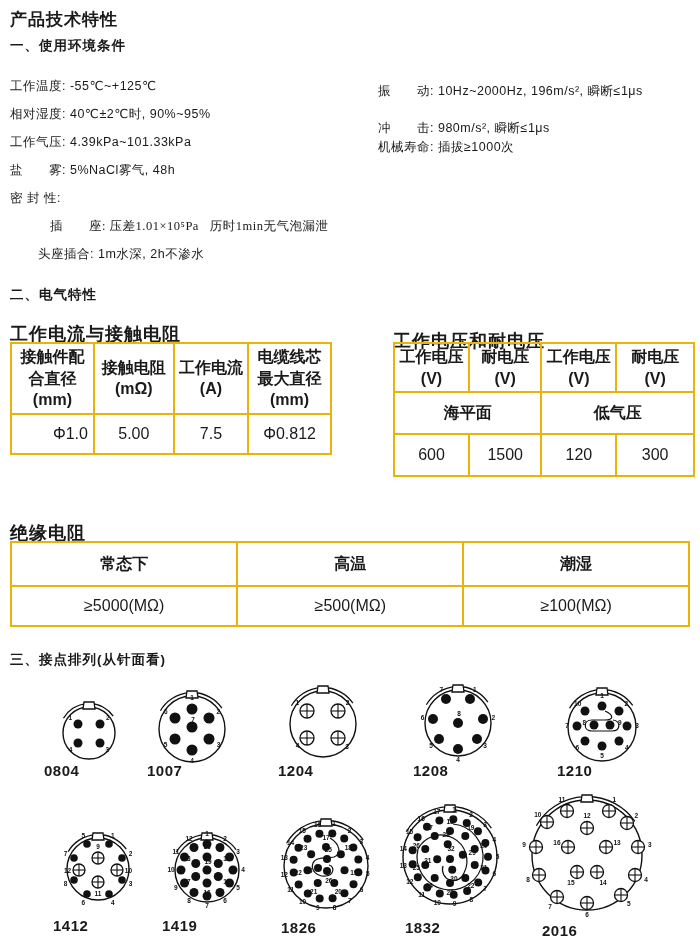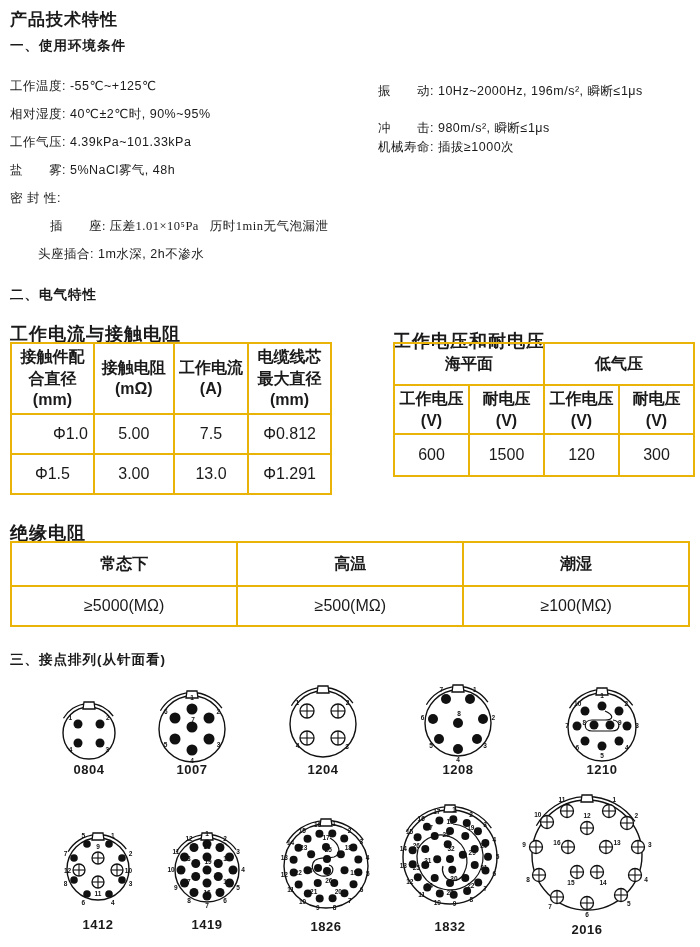--- a/index.html
+++ b/index.html
@@ -14,22 +14,22 @@
   .env-line{font-size:12.5px;white-space:pre;letter-spacing:0.5px;}
   .indent{margin-left:28px;}
   .tbl-title{font-size:18px;font-weight:bold;text-align:left;letter-spacing:1px;font-family:Liberation Mono, monospace;}
   table{border-collapse:collapse;table-layout:fixed;}
   th,td{
     border:2px solid #eab308;text-align:center;vertical-align:middle;
     font-size:16px;padding:2px 4px;line-height:1.35;
   }
   th{font-weight:bold;}
   .connector-label{
-    position:absolute;width:90px;margin-left:-45px;text-align:center;
-    font-size:13px;font-weight:bold;letter-spacing:0.5px;
+    position:absolute;width:90px;margin-left:-45px;text-align:left;
+    font-size:15px;font-weight:bold;letter-spacing:0.5px;
   }
 </style>
 </head>
 <body>
 
 <div class="abs doc-title">产品技术特性</div>
 
 <div class="abs section-heading" style="left:10px;top:37px;">一、使用环境条件</div>
 
 <div class="abs env-line" style="left:10px;top:78px;">工作温度: -55℃~+125℃</div>
@@ -54,41 +54,35 @@
     <th style="width:25%;">接触电阻 (mΩ)</th>
     <th style="width:23%;">工作电流 (A)</th>
     <th style="width:26%;">电缆线芯最大直径 (mm)</th>
   </tr>
   <tr>
     <td style="height:34px;padding-left:40px;">Φ1.0</td>
     <td>5.00</td>
     <td>7.5</td>
     <td>Φ0.812</td>
   </tr>
-  <tr>
-    <td style="height:34px;">Φ1.5</td>
-    <td>3.00</td>
-    <td>13.0</td>
-    <td>Φ1.291</td>
-  </tr>
 </tbody>
   </table>
 
 <div class="abs tbl-title" style="left:393px;top:322px;width:302px;margin-top:7px;">工作电压和耐电压</div>
 <table class="abs" style="left:393px;top:342px;width:302px;">
   <tbody>
       <tr>
-    <th colspan="2" style="height:36px;">海平面</th>
-    <th colspan="2">低气压</th>
-  </tr>
-  <tr>
     <th style="height:36px;width:25%;">工作电压(V)</th>
     <th style="width:24%;">耐电压(V)</th>
     <th style="width:25%;">工作电压(V)</th>
     <th style="width:26%;">耐电压(V)</th>
+  </tr>
+  <tr>
+    <th colspan="2" style="height:36px;">海平面</th>
+    <th colspan="2">低气压</th>
   </tr>
   <tr>
     <td style="height:36px;">600</td>
     <td>1500</td>
     <td>120</td>
     <td>300</td>
   </tr>
 </tbody>
   </table>
 

